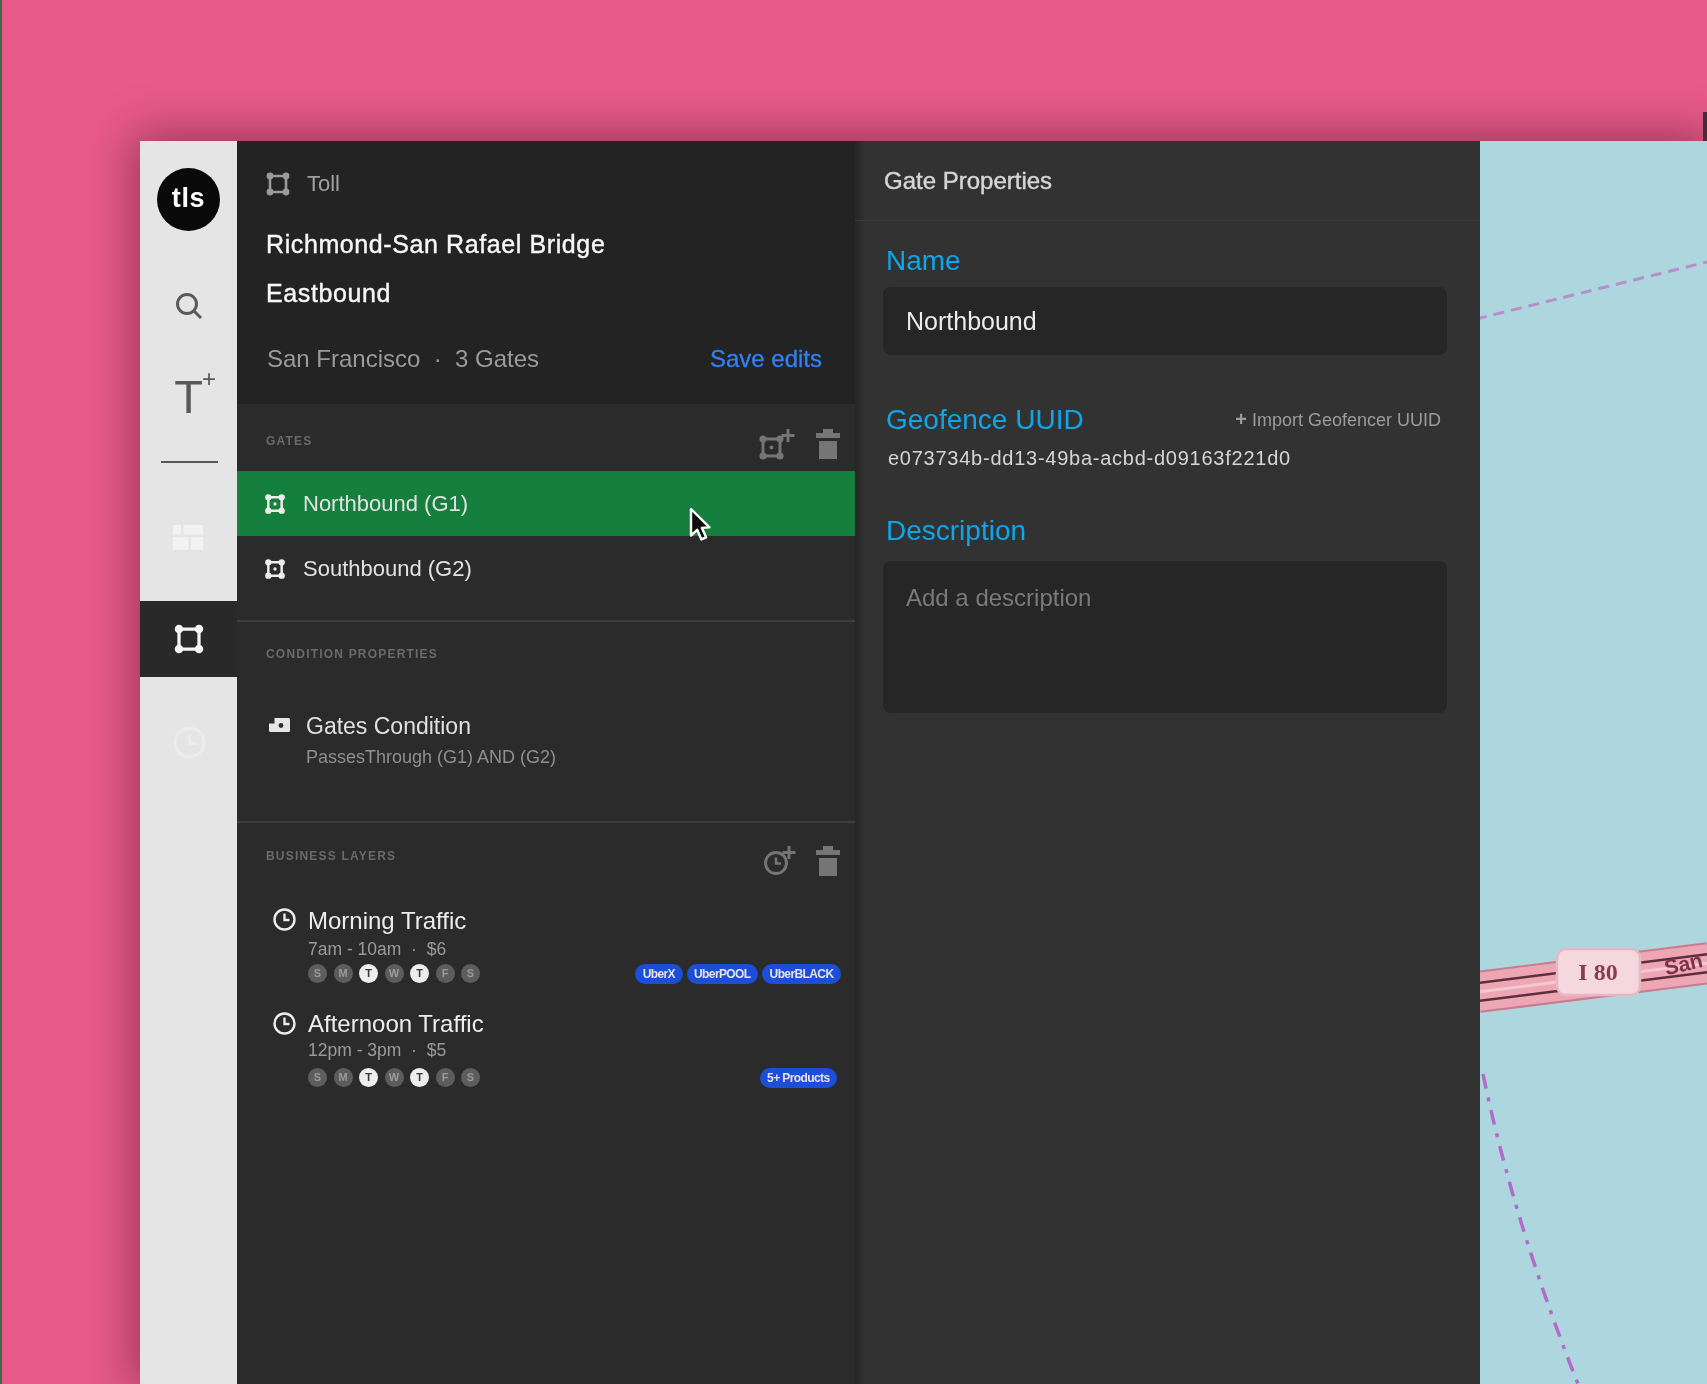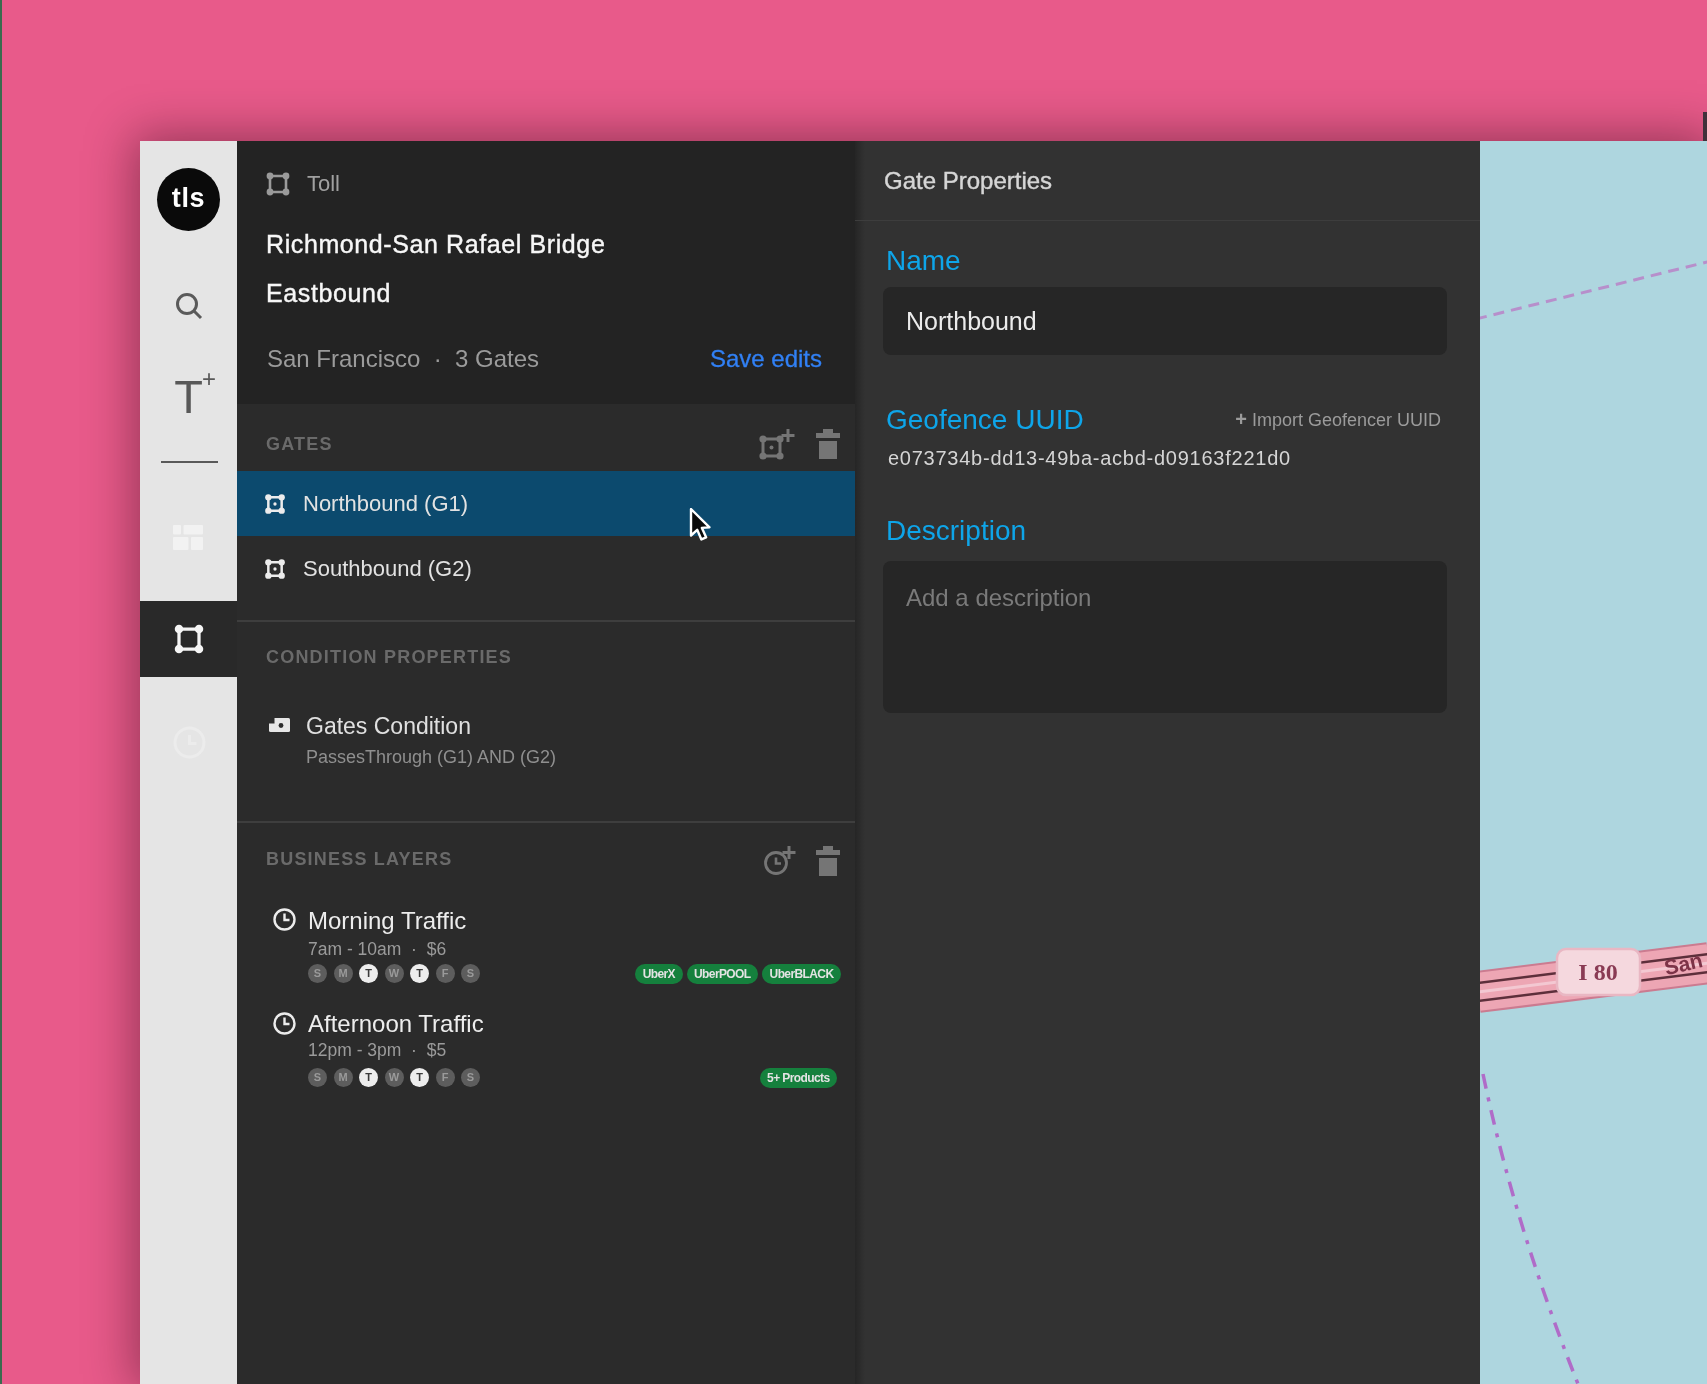--- a/index.html
+++ b/index.html
@@ -22,35 +22,35 @@
 
   
   #lpanel { position:absolute; left:97px; top:0; width:618px; height:1243px; background:#2b2b2b; }
   #lheader { position:absolute; left:0; top:0; width:618px; height:263px; background:#232323; }
   #tollrow { position:absolute; left:29px; top:31px; height:24px; }
   #tolltxt { position:absolute; left:41px; top:-1px; font-size:22px; color:#a0a0a0; }
   #ltitle { position:absolute; left:29px; top:79px; font-size:25px; line-height:49px; color:#f7f7f7;
             -webkit-text-stroke:0.4px #f7f7f7; letter-spacing:0.6px;}
   #lmeta { position:absolute; left:30px; top:204px; width:560px; font-size:24px; color:#9b9b9b; }
   #saveedits { position:absolute; right:33px; top:204px; font-size:24px; color:#3180f5; -webkit-text-stroke:0.3px #3180f5; }
-  .seclabel { position:absolute; left:29px; font-size:18px; font-weight:bold; letter-spacing:1.2px; color:#6a6a6a; }
+  .seclabel { position:absolute; left:29px; font-size:12px; font-weight:bold; letter-spacing:1.2px; color:#6a6a6a; }
   .rowitem { position:absolute; left:0; width:618px; height:65px; }
   .rowitem .gicon { position:absolute; left:28px; top:22.5px; }
   .rowitem .rtxt { position:absolute; left:66px; top:0; line-height:65px; font-size:22px; color:#e2e2e2; }
   .ldiv { position:absolute; left:0; width:618px; height:2px; background:#3e3e3e; }
   #gc-title { position:absolute; left:69px; top:572px; font-size:23px; color:#e0e0e0; }
   #gc-sub { position:absolute; left:69px; top:606px; font-size:18px; color:#8f8f8f; }
   .bl-title { position:absolute; font-size:24px; color:#ededed; }
   .bl-sub { position:absolute; font-size:17.5px; color:#9b9b9b; }
   .days { position:absolute; left:71px; display:flex; gap:6.5px; }
   .day { width:19px; height:19px; border-radius:50%; background:#5d5d5d; color:#9a9a9a;
          font-size:11px; font-weight:bold; text-align:center; line-height:19px; }
   .day.on { background:#ededed; color:#3a3a3a; }
   .pills { position:absolute; display:flex; gap:4px; }
-  .pill { height:20px; line-height:20px; border-radius:10px; background:#15803d; color:#e3e3e3;
+  .pill { height:20px; line-height:20px; border-radius:10px; background:#1d4ed8; color:#e3e3e3;
           font-size:12px; font-weight:bold; padding:0 7.5px; letter-spacing:-0.6px; }
 
   
   #rpanel { position:absolute; left:715px; top:0; width:625px; height:1243px; background:#323232; }
   #rpanel::before { content:""; position:absolute; left:0; top:0; width:10px; height:1243px;
           background:linear-gradient(90deg, rgba(0,0,0,0.25), rgba(0,0,0,0)); }
   #rtitle { position:absolute; left:29px; top:26px; font-size:24px; color:#d6d6d6; -webkit-text-stroke:0.4px #d6d6d6;}
   #rdiv { position:absolute; left:0; top:79px; width:625px; height:1px; background:#3d3d3d; }
   .rlabel { position:absolute; left:31px; font-size:28px; color:#0ea5e9; }
   .rinput { position:absolute; left:28px; width:564px; background:#262626; border-radius:8px; }
@@ -124,21 +124,21 @@
         <rect x="23.5" y="5" width="13" height="3"></rect>
       </g>
     </svg>
 
     <svg class="abs" style="left:578px;top:288px" width="26" height="30" viewBox="0 0 26 30" fill="#757575">
       <rect x="8" y="0" width="10" height="5"></rect>
       <rect x="1" y="4" width="24" height="5"></rect>
       <path d="M4 12 h18 v18 h-18 z"></path>
     </svg>
 
-    <div class="rowitem" style="top:330px;background:#0c4a6e">
+    <div class="rowitem" style="top:330px;background:#15803d">
       <svg class="gicon" width="20" height="20" viewBox="0 0 24 24">
         <rect x="4" y="4" width="16" height="16" rx="2" fill="none" stroke="#ececec" stroke-width="3"></rect>
         <circle cx="4" cy="4" r="3.8" fill="#ececec"></circle>
           <circle cx="20" cy="4" r="3.8" fill="#ececec"></circle>
         <circle cx="4" cy="20" r="3.8" fill="#ececec"></circle>
           <circle cx="20" cy="20" r="3.8" fill="#ececec"></circle>
         <circle cx="12" cy="12" r="2" fill="#ececec"></circle>
       </svg>
       <span class="rtxt">Northbound (G1)</span>
     </div>

